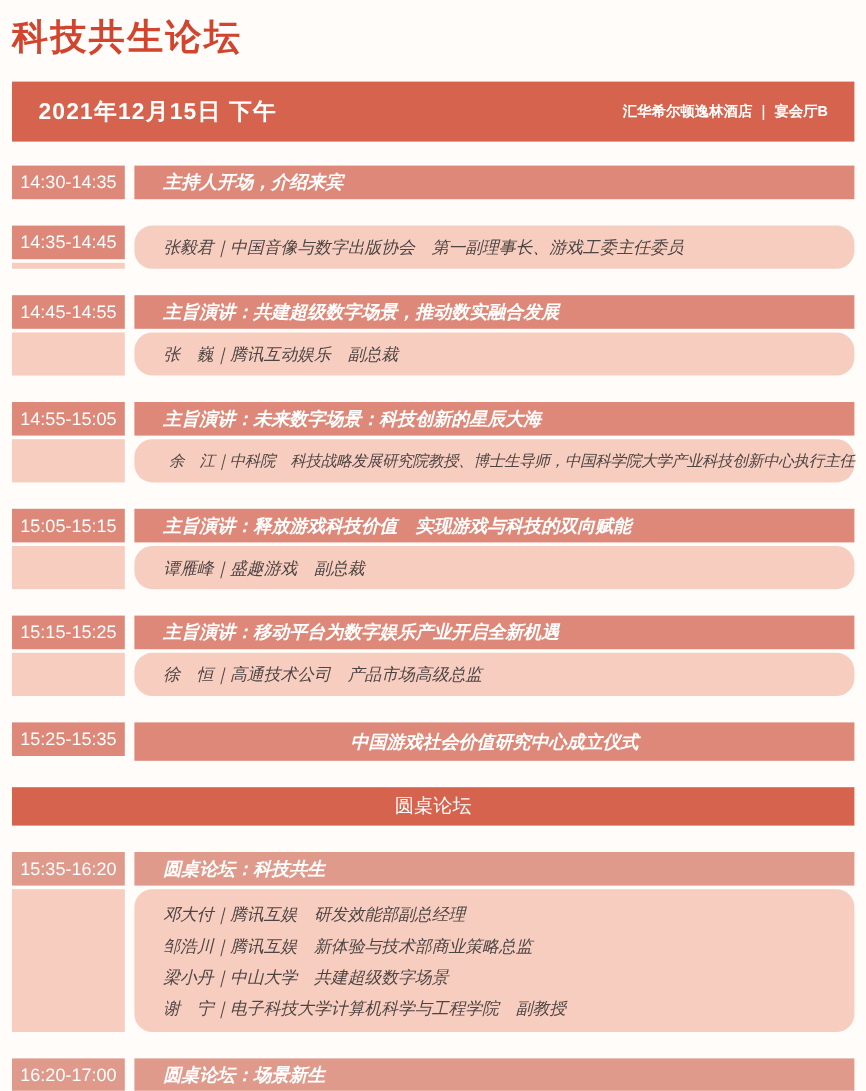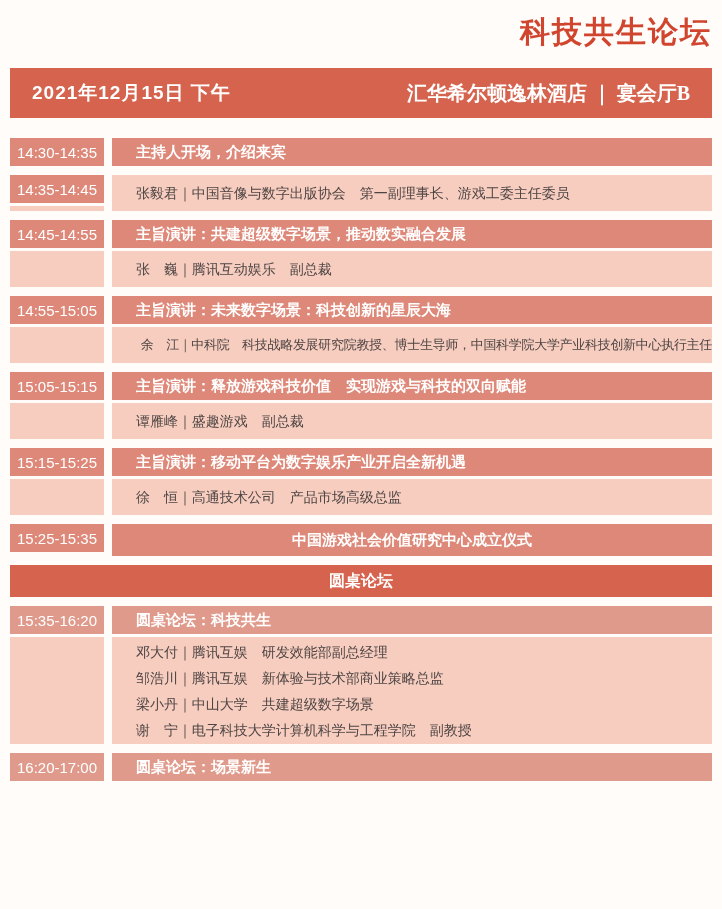--- a/index.html
+++ b/index.html
@@ -8,58 +8,58 @@
   }
   *{box-sizing:border-box; margin:0; padding:0;}
   html,body{width:722px; height:909px; overflow:hidden;}
   body{
     background:var(--bg);
     font-family:"Liberation Sans","DejaVu Sans",sans-serif;
     color:var(--ink);
   }
   .wrap{width:722px; padding:0 10px;}
   .page-title{
-    text-align:right; color:var(--accent); font-size:30px; font-weight:bold;
+    text-align:left; color:var(--accent); font-size:30px; font-weight:bold;
     line-height:40px; margin:12px 0 16px 0; letter-spacing:2px;
   }
   .header-bar{
     margin-top:10px; height:50px; background:var(--bar); color:#fff;
     display:flex; align-items:center; justify-content:space-between;
     padding:0 22px; font-weight:bold;
   }
   .header-bar .date{font-size:19px; letter-spacing:1px;}
-  .header-bar .venue{font-size:20px;font-family:Liberation Serif, serif;}
-  .block{margin-top:9px;}
+  .header-bar .venue{font-size:12px;}
+  .block{margin-top:22px;}
   .agenda-table > .block:first-child{margin-top:20px;}
   .item{display:flex; gap:8px;}
   .time-col{width:94px; display:flex; flex-direction:column; gap:3px;}
-  .content-col{flex:1; display:flex; flex-direction:column; gap:3px; min-width:0;}
+  .content-col{flex:1; display:flex; flex-direction:column; gap:3px; min-width:0;font-style:italic;}
   .cell{background:var(--row);}
   .time{
     height:28px; display:flex; align-items:center; justify-content:center;
     color:#fff; font-size:15px;
   }
   .fill{flex:1; background:var(--pink);}
   .head{
     height:28px; display:flex; align-items:center; padding:0 24px;
     color:#fff; font-size:15px; font-weight:bold;
   }
   .head.center{justify-content:center; padding:16px;}
   .lite .time, .lite .head{background:var(--rowlite);}
   .detail{
     background:var(--pink); display:flex; flex-direction:column;
-    justify-content:center; padding-left:24px;
+    justify-content:center; padding-left:24px;border-radius:15px;
   }
   .detail.one{height:36px;}
-  .detail.multi{height:107px;}
+  .detail.multi{height:119px;}
   .line{font-size:14px; line-height:26px; white-space:nowrap;}
   .line.tight{font-size:13px; letter-spacing:-0.3px;text-align:right;}
   .divider{
     height:32px; background:var(--bar); color:#fff; font-size:16px;
-    font-weight:bold; display:flex; align-items:center; justify-content:center;
+    font-weight:normal; display:flex; align-items:center; justify-content:center;
   }
 </style>
 </head>
 <body>
 
 <div class="wrap">
 
   <h1 class="page-title">科技共生论坛</h1>
 
   <div class="header-bar">

